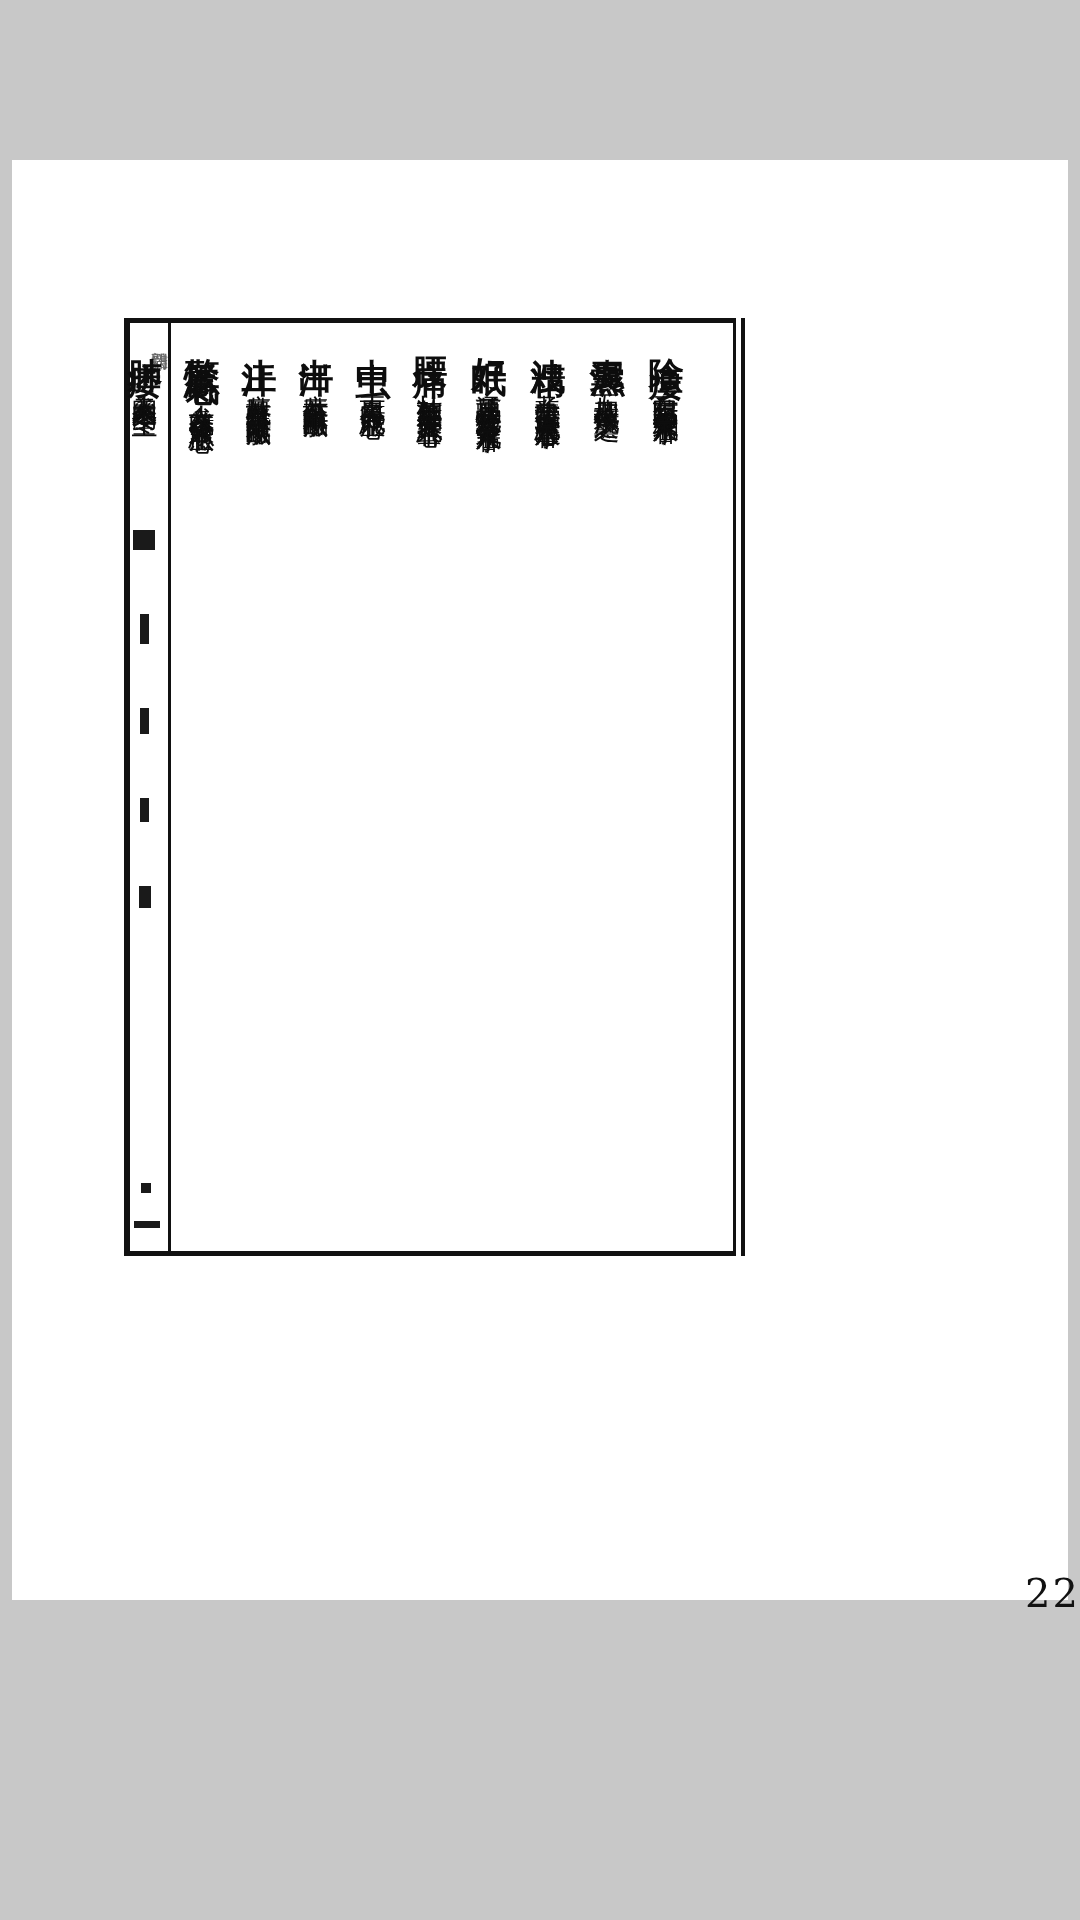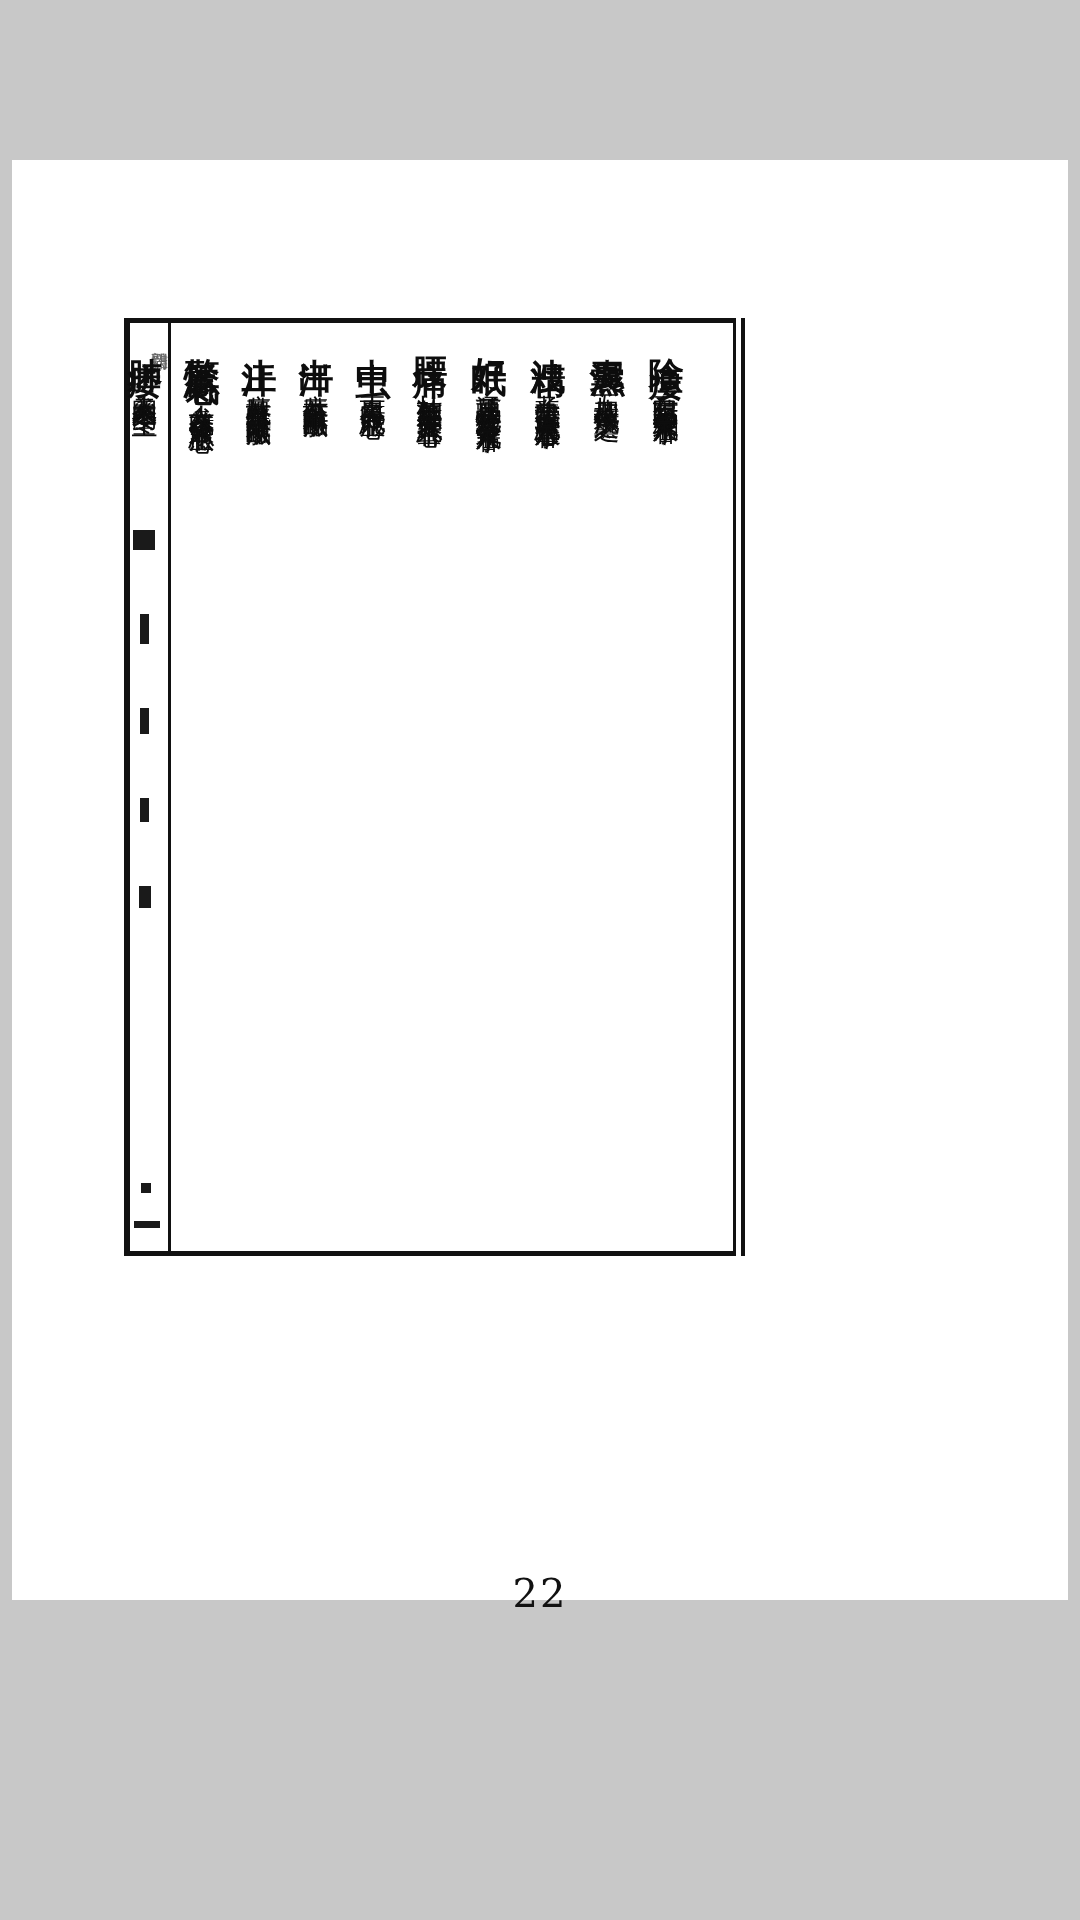--- a/index.html
+++ b/index.html
@@ -148,21 +148,21 @@
   
   .w-wide { width: 58px; }
   .w-norm { width: 56px; }
 
   
   .folio {
     position: absolute;
     left: 0;
     right: 0;
     top: 1570px;
-    text-align: center;
+    text-align: right;
     font-size: 40px;
     color: #111;
     letter-spacing: 2px;
   }
 </style>
 </head>
 <body>
 
 <div class="page-sheet">
 

